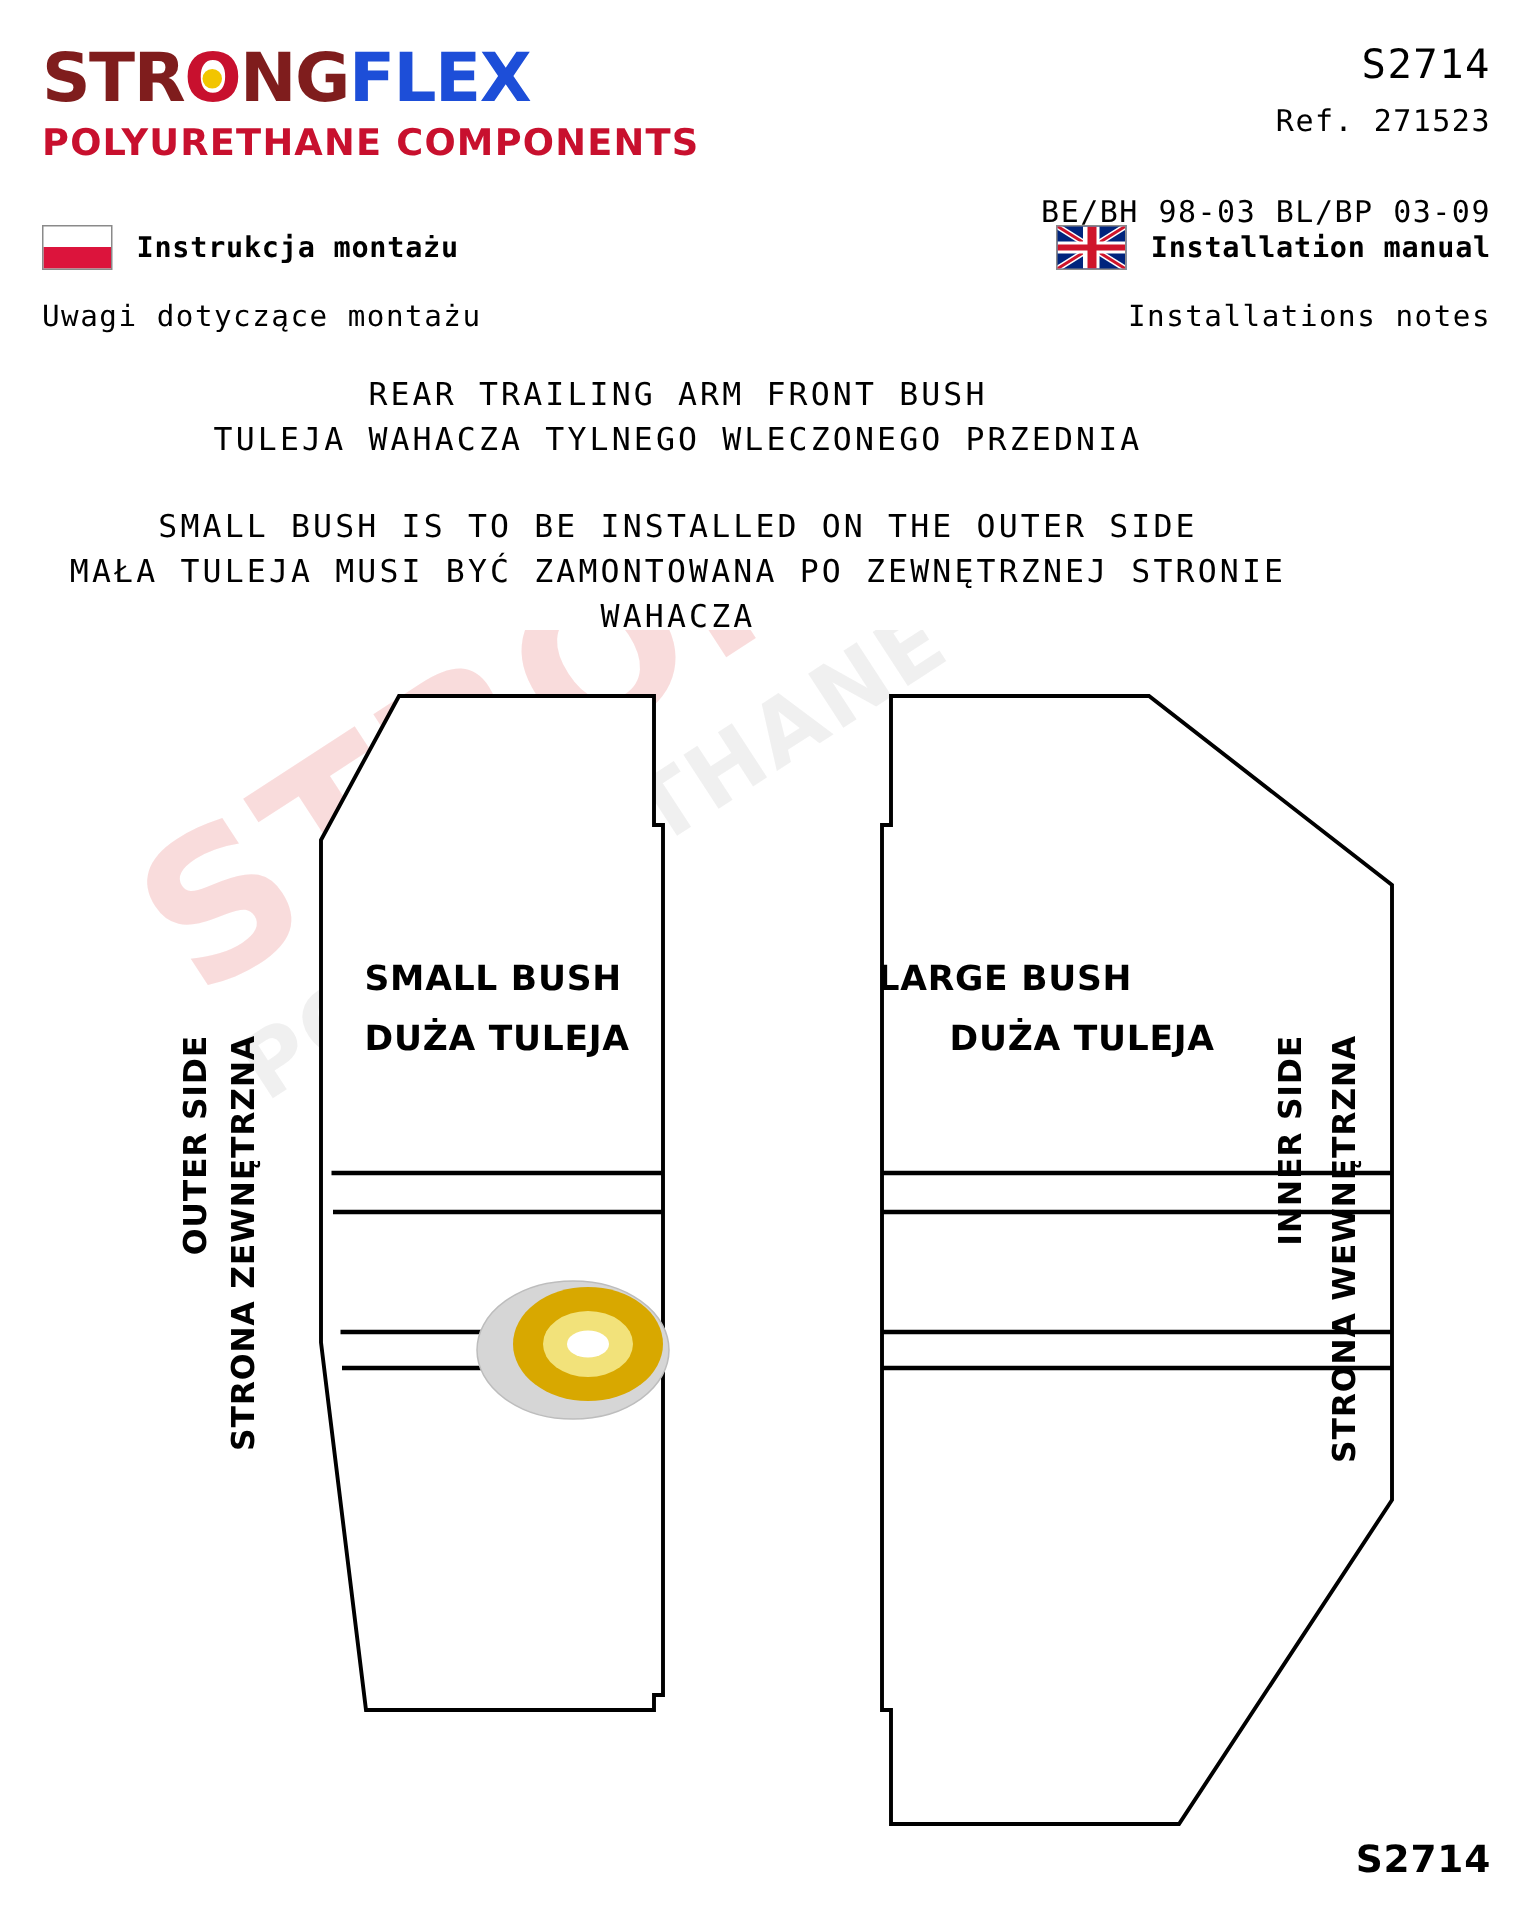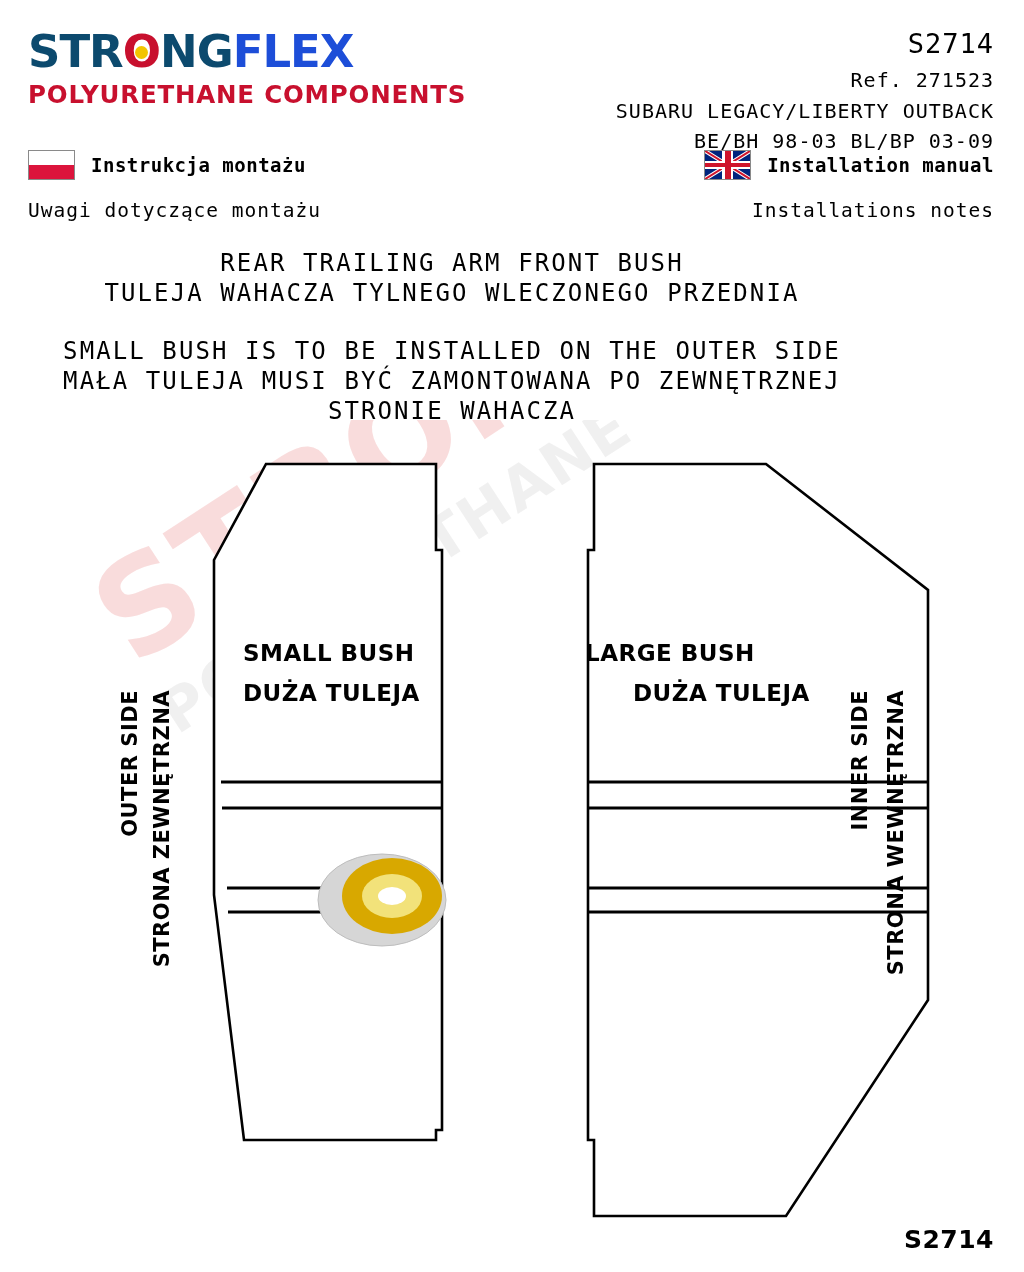--- a/index.html
+++ b/index.html
@@ -31,21 +31,21 @@
     width: 440px;
   }
   .logo-line1 {
     font-family: "DejaVu Sans", sans-serif;
     font-weight: bold;
     font-size: 45px;
     letter-spacing: -1px;
     line-height: 48px;
     white-space: nowrap;
   }
-  .logo-strong { color: #0c4a6e; }
+  .logo-strong { color: #7f1d1d; }
   .logo-flex { color: #1d4ed8; }
   .logo-o-wrap {
     position: relative;
     display: inline-block;
     color: #c8102e;
   }
   .logo-o-dot {
     position: absolute;
     left: 50%;
     top: 50%;
@@ -179,21 +179,21 @@
     letter-spacing: 1px;
   }
 
   
   .desc {
     position: absolute;
     left: 0;
     top: 248px;
     width: 904px;
     text-align: center;
-    font-size: 24px;
+    font-size: 21px;
     letter-spacing: 2.1px;
     line-height: 30px;
   }
   .desc .gap { height: 28px; }
 
   
   .watermark {
     position: absolute;
     left: 0;
     top: 420px;
@@ -283,21 +283,20 @@
 
 <div class="header">
 
   <div class="logo-block">
     <div class="logo-line1"><span class="logo-strong">STR</span><span class="logo-o-wrap"><span>O</span><span class="logo-o-dot"></span></span><span class="logo-strong">NG</span><span class="logo-flex">FLEX</span></div>
     <div class="logo-line2">POLYURETHANE COMPONENTS</div>
   </div>
 
   <div class="code-top">S2714</div>
   <div class="ref-line">Ref. 271523</div>
-  <div class="veh-line1">SUBARU LEGACY/LIBERTY OUTBACK</div>
   <div class="veh-line2">BE/BH 98-03 BL/BP 03-09</div>
 
   <div class="pl-row">
     <span class="flag-pl"></span>
     <span class="manual-title">Instrukcja montażu</span>
   </div>
 
   <div class="en-row">
     <span class="flag-uk">
       <span class="uk-d1"></span>

